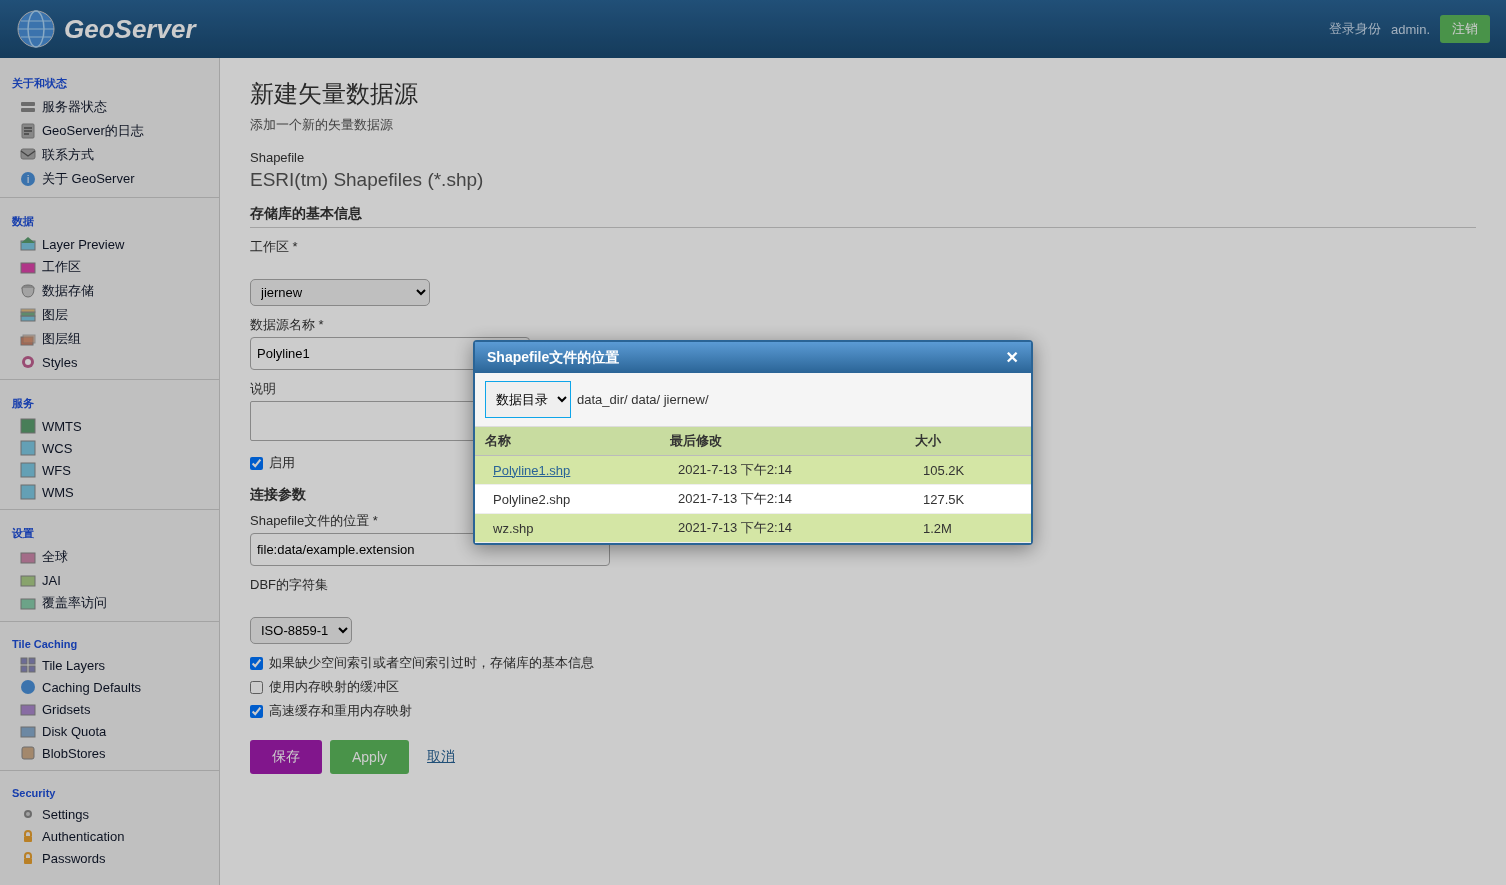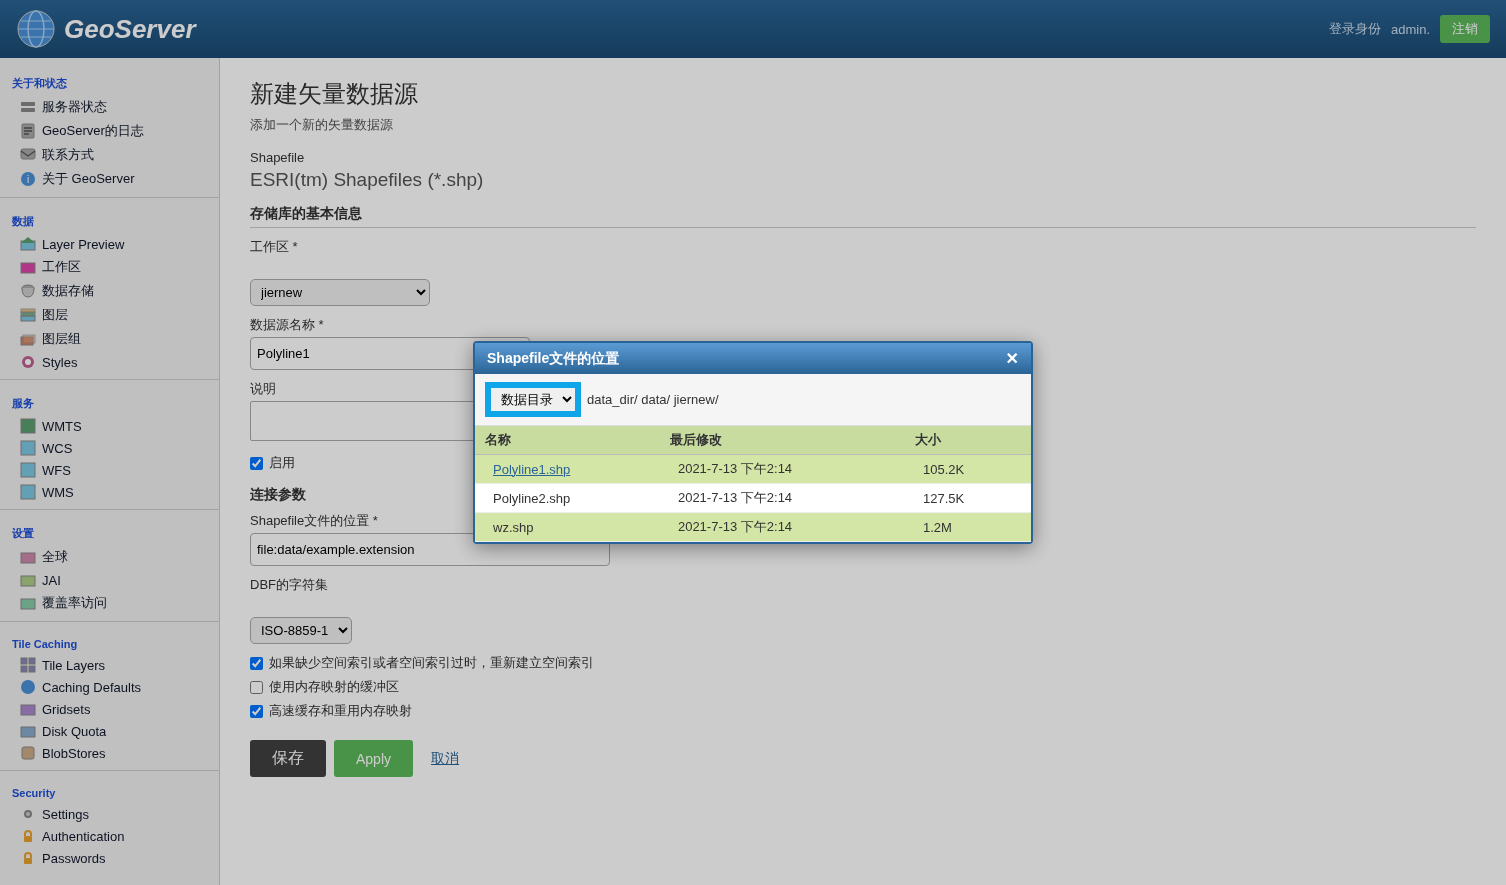--- a/index.html
+++ b/index.html
@@ -179,26 +179,26 @@
       color: #333;
       margin-bottom: 3px;
       display: block;
     }
     .button-row {
       margin-top: 20px;
       display: flex;
       gap: 8px;
     }
     .btn-save {
-      background: #404040;
+      background: #a21caf;
       color: white;
       border: none;
       padding: 8px 22px;
       border-radius: 3px;
-      font-size: 16px;
+      font-size: 14px;
       cursor: pointer;
     }
     .btn-apply {
       background: #5cb85c;
       color: white;
       border: none;
       padding: 8px 22px;
       border-radius: 3px;
       font-size: 14px;
       cursor: pointer;
@@ -250,22 +250,22 @@
     }
     #file-dialog-nav {
       display: flex;
       align-items: center;
       gap: 6px;
       padding: 8px 10px;
       background: #f5f5f5;
       border-bottom: 1px solid #ddd;
     }
     #file-dialog-nav select {
-      padding: 3px 6px;
-      border: 6px solid #0ea5e9;
+      padding: 9px 6px;
+      border: 1px solid #0ea5e9;
       font-size: 13px;
     }
     #file-dialog-nav .path-display {
       font-size: 13px;
       color: #333;
       flex: 1;
     }
     #file-table {
       width: 100%;
       border-collapse: collapse;
@@ -560,21 +560,21 @@
       <label class="conn-param-label">DBF的字符集</label>
       <select class="form-select">
         <option>ISO-8859-1</option>
         <option>UTF-8</option>
         <option>GBK</option>
       </select>
     </div>
 
     <div class="checkbox-row">
       <input type="checkbox" checked="" style="">
-      <span>如果缺少空间索引或者空间索引过时，重新建立空间索引</span>
+      <span>如果缺少空间索引或者空间索引过时，存储库的基本信息</span>
     </div>
 
     <div class="checkbox-row">
       <input type="checkbox" style="">
       <span>使用内存映射的缓冲区</span>
     </div>
 
     <div class="checkbox-row">
       <input type="checkbox" checked="" style="">
       <span>高速缓存和重用内存映射</span>

